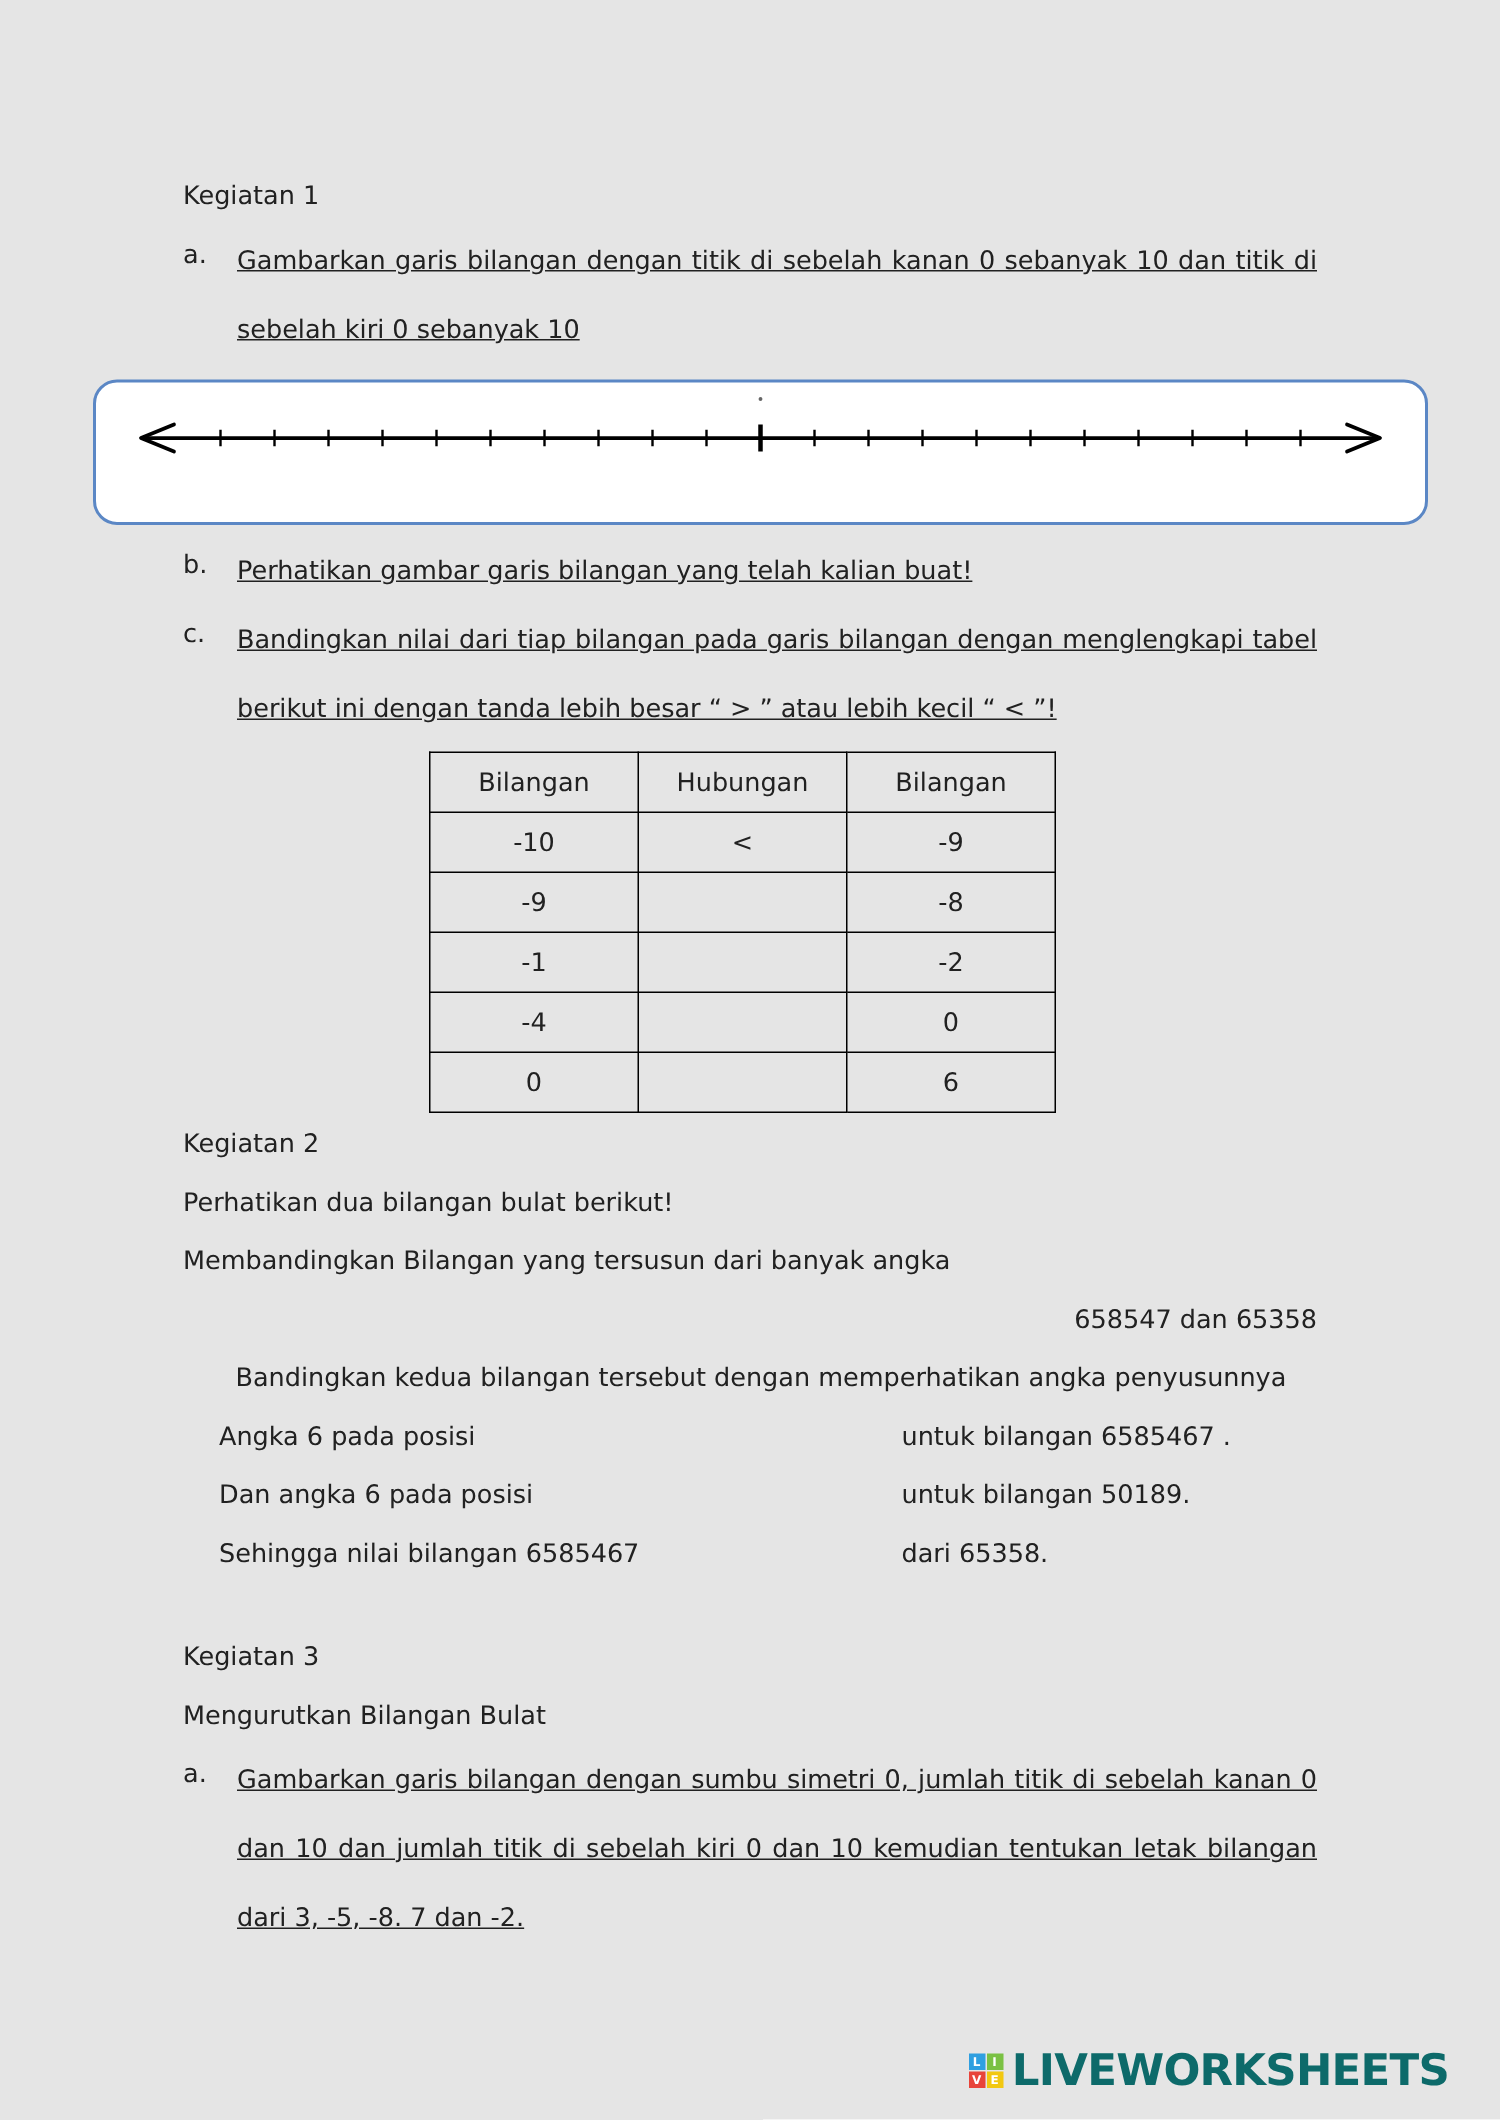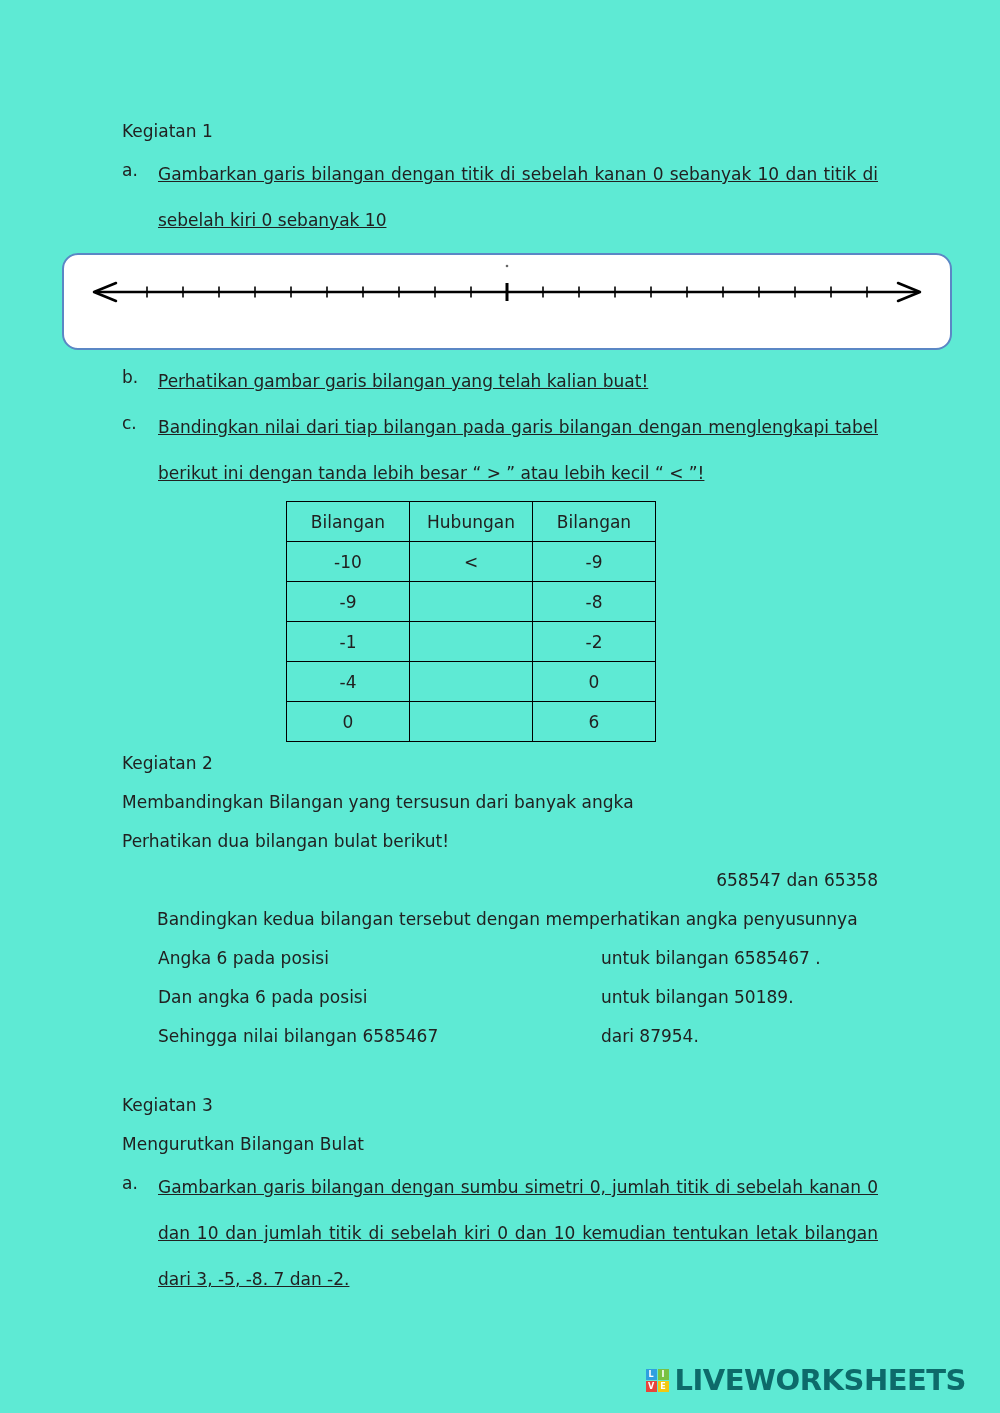--- a/index.html
+++ b/index.html
@@ -2,21 +2,21 @@
 <html><head>
 <meta charset="utf-8">
 <style>
   * { box-sizing: border-box; margin: 0; padding: 0; }
   html, body { background: #ffffff; }
   .page {
     position: relative;
     width: 1000px;
     height: 1413px;
     margin: 0 auto;
-    background: #5eead4;
+    background: #e5e5e5;
     font-family: "DejaVu Sans", sans-serif;
     font-size: 17px;
     color: #212121;
     overflow: hidden;
   }
   .content { padding: 0 122px; }
   .top-pad { padding-top: 112px; }
   .line { line-height: 39px; }
   .justify { text-align: justify; text-align-last: left; }
   .list-item { display: flex; }
@@ -30,32 +30,32 @@
     background: #ffffff;
   }
   .nl-box svg { display: block; width: 886px; height: 93px; }
   table.compare {
     border-collapse: collapse;
     margin: 5px 0 2px 164px;
     table-layout: fixed;
   }
   table.compare th, table.compare td {
     border: 1px solid #000000;
-    width: 123px;
+    width: 139px;
     height: 40px;
     text-align: center;
     vertical-align: middle;
     font-weight: normal;
     font-size: 17px;
     padding: 0;
   }
   .center-line { text-align: right; }
   .indent { margin-left: 35px; }
   .fill-line { position: relative; height: 39px; line-height: 39px; }
-  .fill-line .left { position: absolute; left: 36px; white-space: nowrap; text-align: right; }
+  .fill-line .left { position: absolute; left: 24px; white-space: nowrap; text-align: right; }
   .fill-line .right { position: absolute; left: 479px; white-space: nowrap; }
   .fill-line .blank { position: absolute; left: 240px; top: 5px; width: 250px; height: 28px; }
   .mt30 { margin-top: 30px; }
   .footer-logo {
     position: absolute;
     right: 34px;
     bottom: 16px;
     display: flex;
     align-items: center;
     gap: 6px;
@@ -169,39 +169,39 @@
         </tr>
         <tr>
           <td>0</td>
           <td></td>
           <td>6</td>
         </tr>
       </tbody>
     </table>
 
     <p class="line">Kegiatan 2</p>
+    <p class="line">Perhatikan dua bilangan bulat berikut!</p>
     <p class="line">Membandingkan Bilangan yang tersusun dari banyak angka</p>
-    <p class="line">Perhatikan dua bilangan bulat berikut!</p>
     <p class="line center-line">658547 dan 65358</p>
     <p class="line indent">Bandingkan kedua bilangan tersebut dengan memperhatikan angka penyusunnya</p>
 
     <div class="fill-line">
       <span class="left">Angka 6 pada posisi</span>
       <span class="blank"></span>
       <span class="right">untuk bilangan 6585467 .</span>
     </div>
     <div class="fill-line">
       <span class="left">Dan angka 6 pada posisi</span>
       <span class="blank"></span>
       <span class="right">untuk bilangan 50189.</span>
     </div>
     <div class="fill-line">
       <span class="left">Sehingga nilai bilangan 6585467</span>
       <span class="blank"></span>
-      <span class="right">dari 87954.</span>
+      <span class="right">dari 65358.</span>
     </div>
 
     <p class="line mt30">Kegiatan 3</p>
     <p class="line">Mengurutkan Bilangan Bulat</p>
     <div class="list-item">
       <span class="marker">a.</span>
       <div class="text justify">Gambarkan garis bilangan dengan sumbu simetri 0, jumlah titik di sebelah kanan 0 dan 10 dan jumlah titik di sebelah kiri 0 dan 10 kemudian tentukan letak bilangan dari 3, -5, -8. 7 dan -2.</div>
     </div>
 
   </div>

